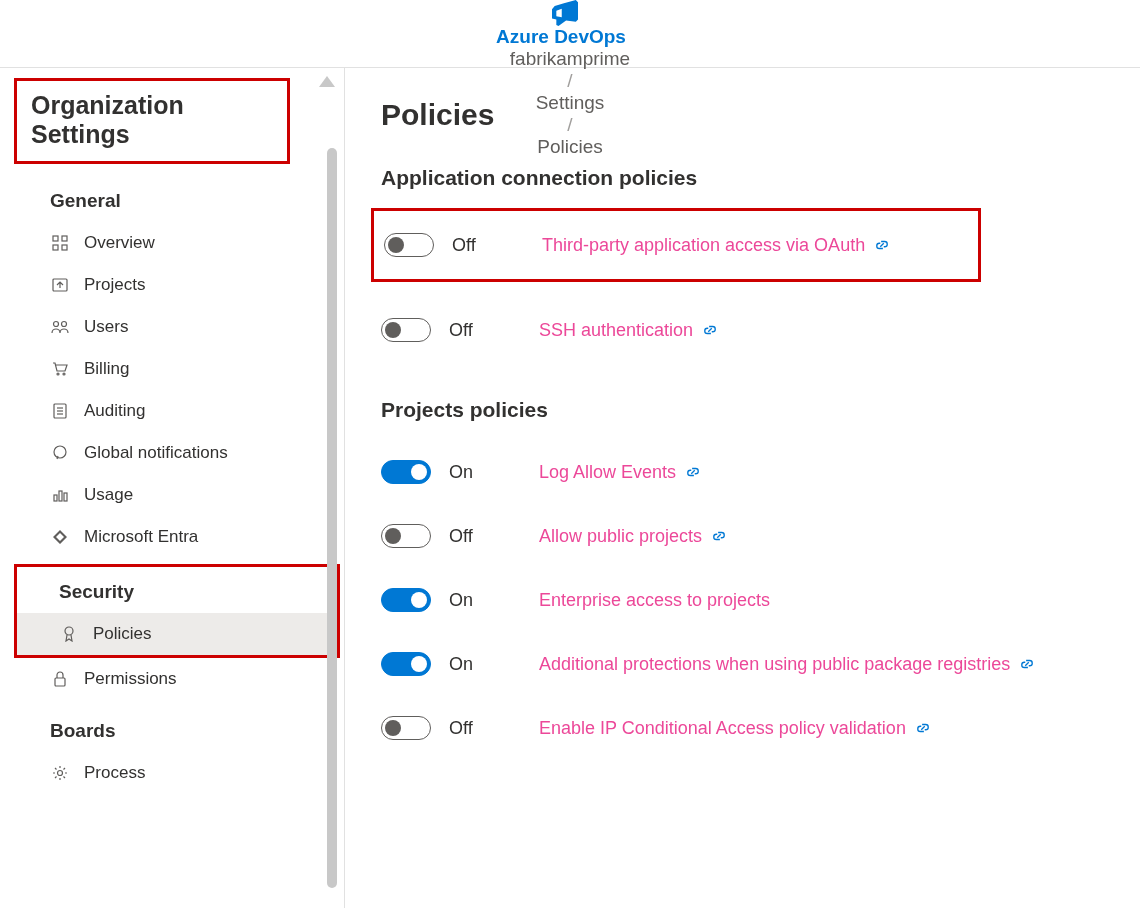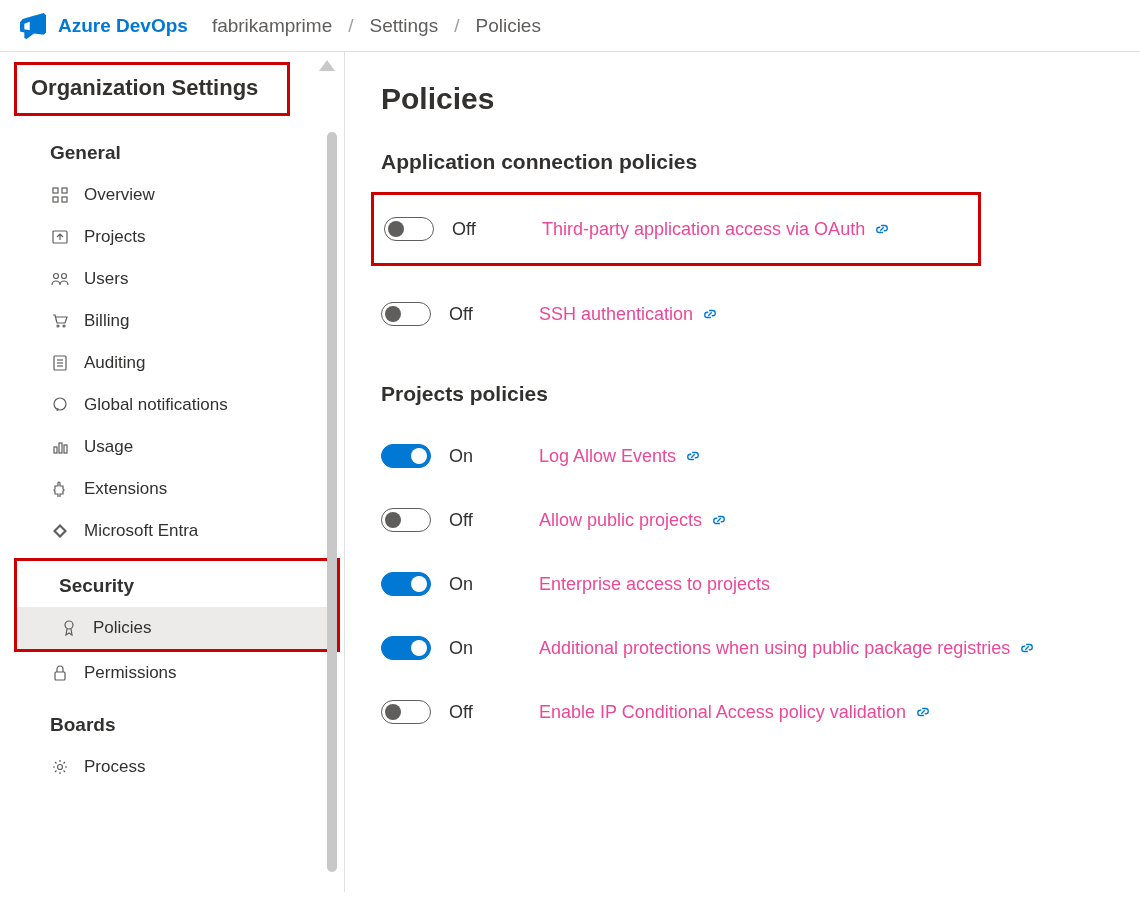--- a/index.html
+++ b/index.html
@@ -9,23 +9,24 @@
     color: #323130;
     background: #fff;
     width: 1140px;
     height: 908px;
     overflow: hidden;
   }
   
   .header {
     display: flex;
     align-items: center;
-    height: 52px;
+    height: 68px;
     padding: 0 18px;
     border-bottom: 1px solid #e1e1e1;
+    flex-direction: column;
   }
   .logo { width: 30px; height: 30px; margin-right: 10px; display:flex; align-items:center; justify-content:center;}
   .brand { color: #0078d4; font-weight: 600; font-size: 19px; margin-right: 18px; cursor: pointer; }
   .bc-item { color: #605e5c; font-size: 19px; margin: 0 6px; cursor: pointer; }
   .bc-sep { color: #a19f9d; font-size: 19px; margin: 0 10px; }
   
   .layout { display: flex; height: calc(100% - 68px); }
   .sidebar {
     width: 345px;
     border-right: 1px solid #e1e1e1;
@@ -138,21 +139,21 @@
   <span class="bc-item">Policies</span>
 </div>
 
 <div class="layout">
 
   <div class="sidebar">
     <div class="scroll-arrow"></div>
     <div class="scroll-track"></div>
 
     <div class="highlight-org">
-      <div style="font-size:22px;font-weight:600;">Organization Settings</div>
+      <div style="font-size:25px;font-weight:600;">Organization Settings</div>
     </div>
 
     <div class="section-title">General</div>
 
     <div class="nav-item">
       <span class="nav-icon">
           <svg width="16" height="16" viewBox="0 0 16 16" fill="none" stroke="currentColor" stroke-width="1.2">
             <rect x="1" y="1" width="5" height="5"></rect>
             <rect x="10" y="1" width="5" height="5"></rect>
             <rect x="1" y="10" width="5" height="5"></rect>
@@ -212,28 +213,20 @@
     </div>
     <div class="nav-item">
       <span class="nav-icon">
           <svg width="16" height="16" viewBox="0 0 16 16" fill="none" stroke="currentColor" stroke-width="1.2">
             <rect x="2" y="8" width="3" height="6"></rect>
             <rect x="7" y="4" width="3" height="10"></rect>
             <rect x="12" y="6" width="3" height="8"></rect>
           </svg>
         </span>
       <span>Usage</span>
-    </div>
-    <div class="nav-item">
-      <span class="nav-icon">
-          <svg width="16" height="16" viewBox="0 0 16 16" fill="none" stroke="currentColor" stroke-width="1.2">
-            <path d="M3 5h3V2a1 1 0 012 0v3h3v3a1 1 0 010 2v3H8v3a1 1 0 01-2 0v-3H3v-3a1 1 0 010-2V5z"></path>
-          </svg>
-        </span>
-      <span>Extensions</span>
     </div>
     <div class="nav-item">
       <span class="nav-icon">
           <svg width="16" height="16" viewBox="0 0 16 16" fill="currentColor">
             <path d="M8 1l7 7-7 7-7-7 7-7zm0 3L4 8l4 4 4-4-4-4z"></path>
           </svg>
         </span>
       <span>Microsoft Entra</span>
     </div>
 

